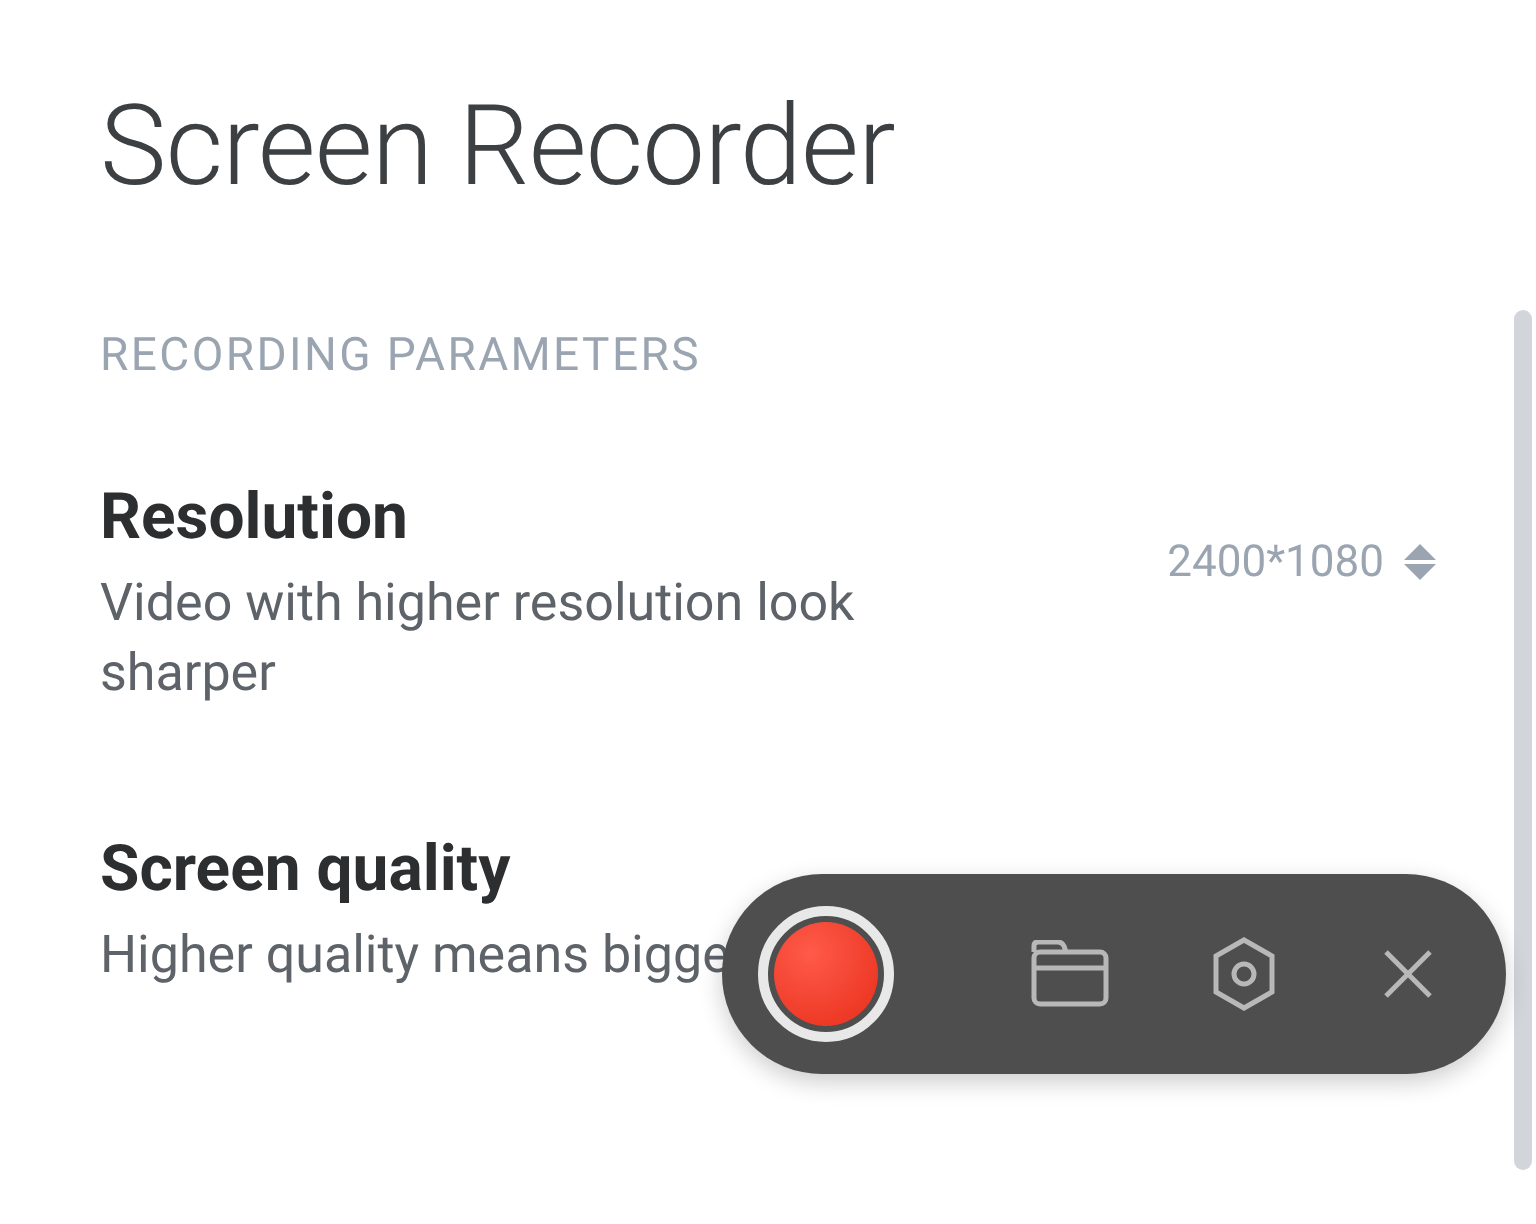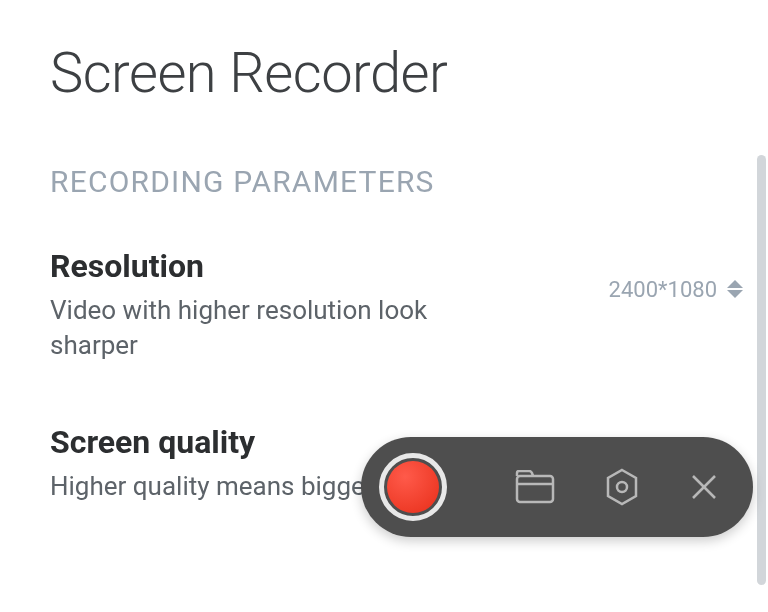--- a/index.html
+++ b/index.html
@@ -9,31 +9,31 @@
     }
     body {
       width: 768px;
       height: 612px;
       background: #ffffff;
       font-family: -apple-system, BlinkMacSystemFont, 'Segoe UI', Roboto, Helvetica, Arial, sans-serif;
       position: relative;
       overflow: hidden;
     }
     .container {
-      padding: 40px 25px 40px 50px;
+      padding: 40px 50px 40px 50px;
     }
     .page-title {
       font-size: 56px;
       font-weight: 300;
       color: #3d4043;
       letter-spacing: -0.5px;
       margin-bottom: 58px;
     }
     .section-header {
-      font-size: 30px;
+      font-size: 23px;
       font-weight: 400;
       color: #9aa5b1;
       letter-spacing: 1.2px;
       margin-bottom: 48px;
     }
     .setting-row {
       display: flex;
       align-items: flex-start;
       justify-content: space-between;
       margin-bottom: 60px;

